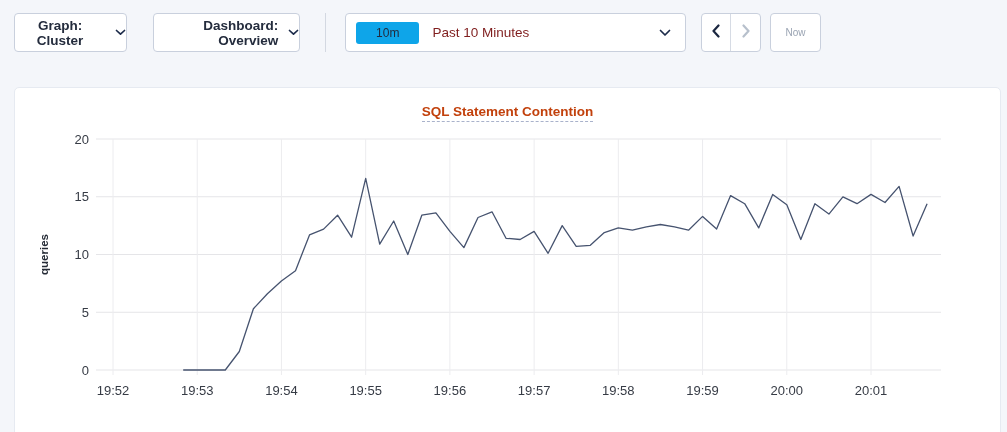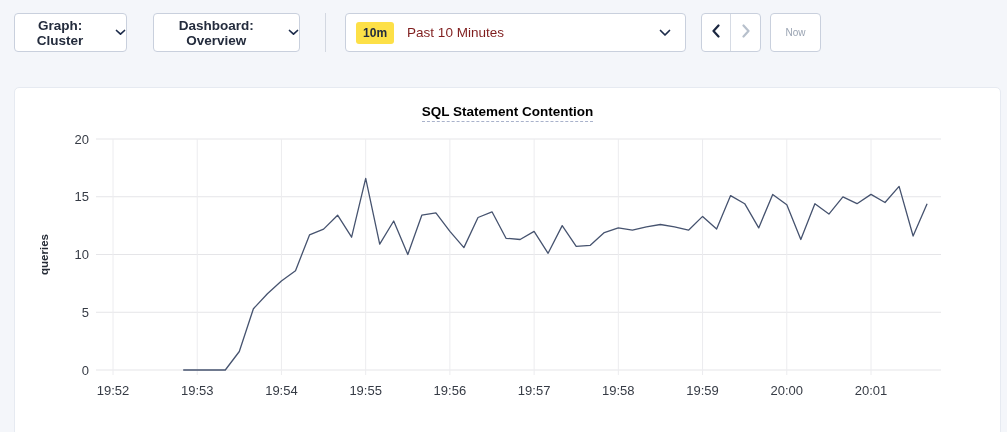--- a/index.html
+++ b/index.html
@@ -25,38 +25,38 @@
     border-radius: 4px;
     display: flex;
     align-items: center;
     justify-content: center;
     gap: 10px;
     font-size: 13.5px;
     font-weight: 600;
     color: #242c3d;
   }
   .dd-graph { width: 143px; margin-right: 26px; }
-  .dd-dashboard { width: 186px; margin-right: 25px; }
+  .dd-dashboard { width: 186px; margin-right: 25px; text-align: right; }
   .vdivider { width: 1px; background: #d3d8e1; margin-right: 19px; }
   .timepicker {
     width: 425px; height: 39px;
     background: #fff;
     border: 1px solid #c9d0dd;
     border-radius: 4px;
     display: flex; align-items: center;
     padding: 0 14px 0 10px;
     margin-right: 15px;
     cursor: pointer;
   }
   .badge {
-    background: #fde047;
+    background: #0ea5e9;
     color: #222b3e;
     font-size: 12px;
-    font-weight: 700;
-    padding: 4px 7px;
+    font-weight: 400;
+    padding: 4px 20px;
     border-radius: 3px;
     margin-right: 13px;
   }
   .tplabel { font-size: 13.5px; color: #7f1d1d; flex: 1; text-align: left; }
   .arrowgroup {
     display: flex;
     height: 39px; width: 76px;
     border: 1px solid #c9d0dd;
     border-radius: 4px;
     background: #fff;
@@ -91,21 +91,21 @@
   .title-wrap {
     position: absolute;
     left: 0; top: 14px; width: 100%;
     text-align: center;
     z-index: 2;
   }
   .chart-title {
     display: inline-block;
     font-size: 13.5px;
     font-weight: 700;
-    color: #000000;
+    color: #c2410c;
     padding-bottom: 2px;
     border-bottom: 1px dashed #a9b2cb;
     cursor: help;
   }
   #chart-svg { position: absolute; left: 0; top: 0; }
 </style>
 </head>
 <body>
 
 <div class="page">

